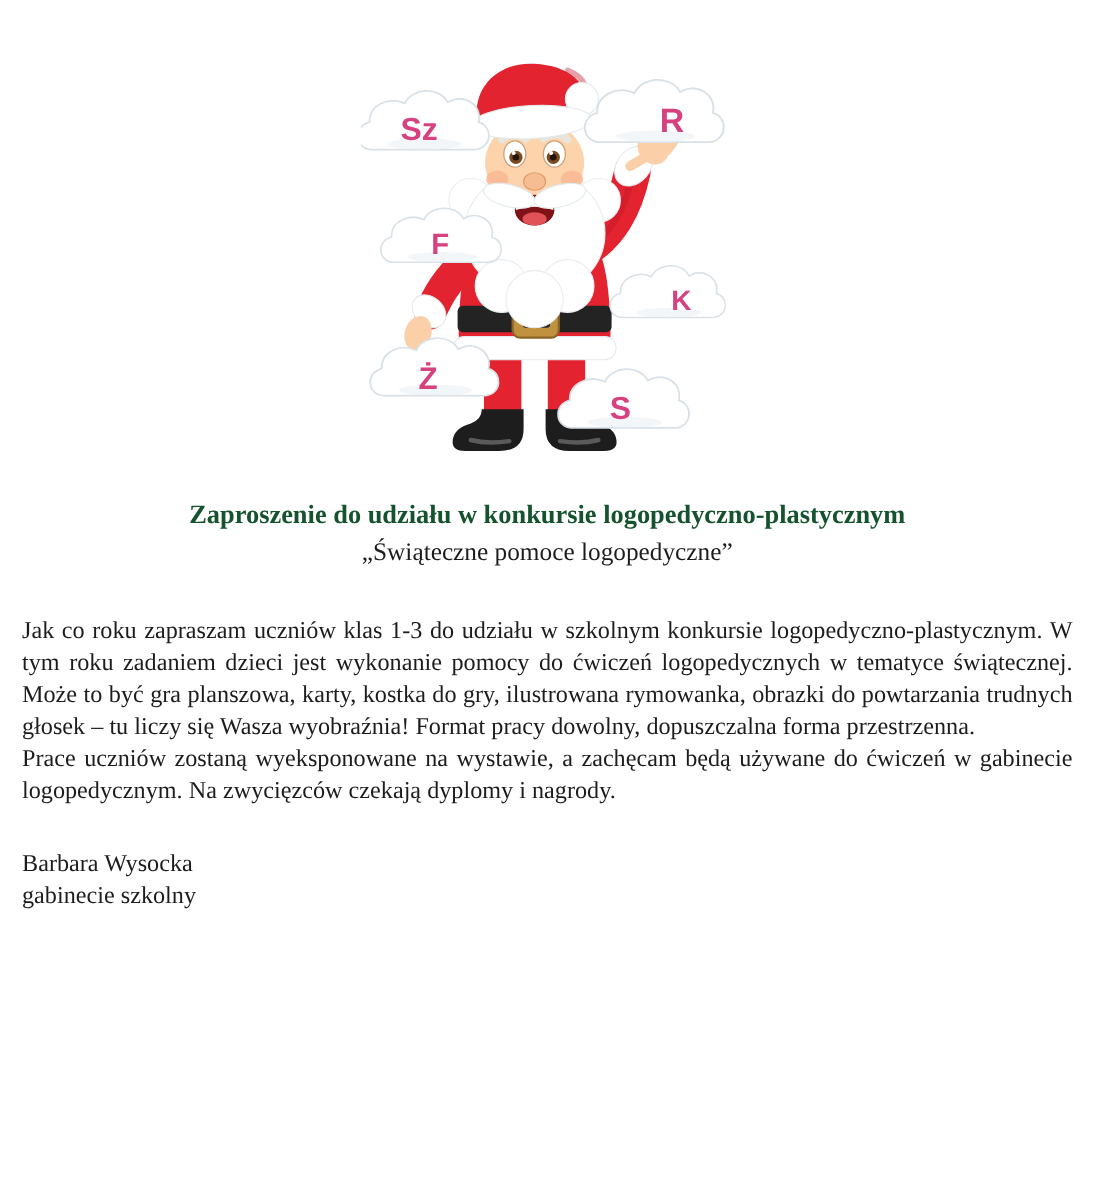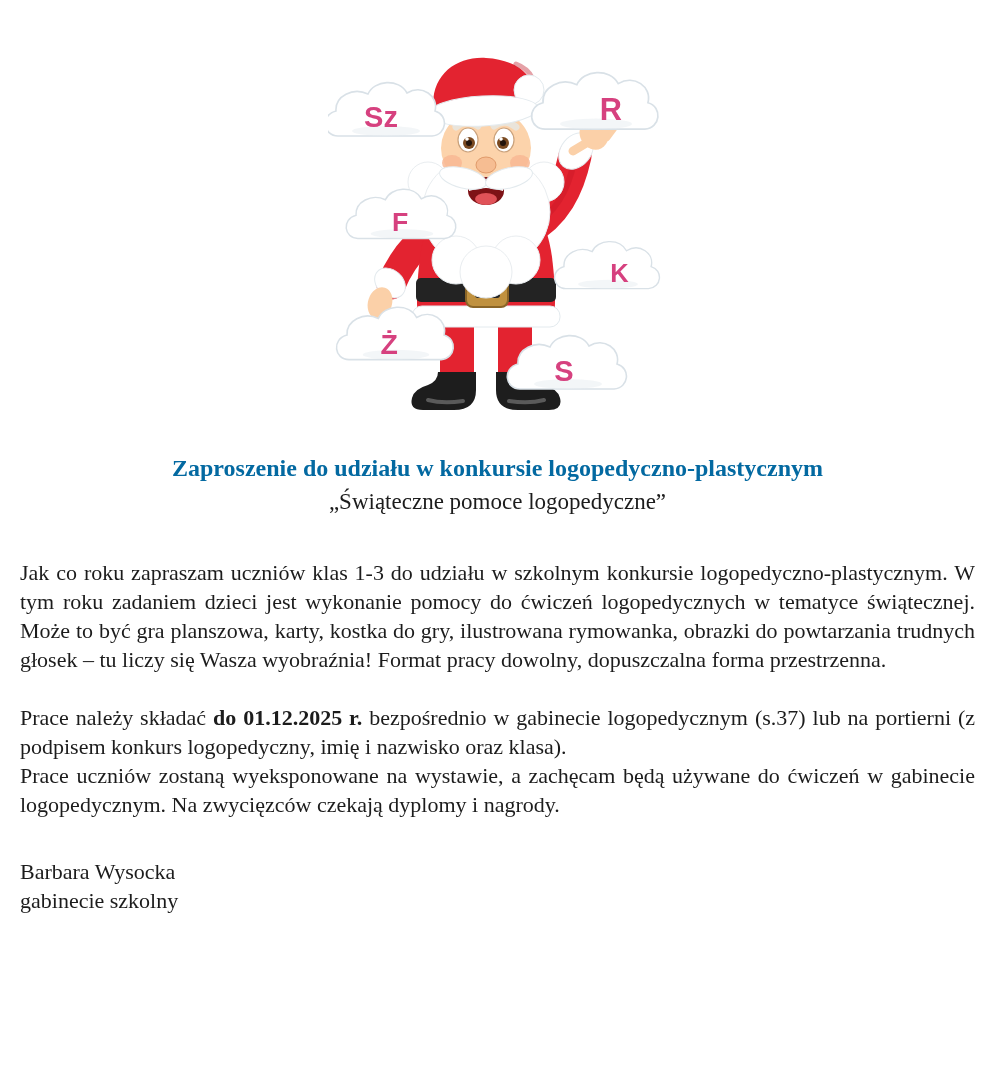--- a/index.html
+++ b/index.html
@@ -17,21 +17,21 @@
     width: 340px;
     height: 372px;
   }
   .doc-title {
     margin: 28px 0 0;
     padding: 0 20px;
     font-size: 24px;
     line-height: 33px;
     font-weight: bold;
     text-align: center;
-    color: #0369a1;
+    color: #14532d;
   }
   .doc-subtitle {
     margin: 1px 0 0;
     padding: 0 16px;
     font-size: 23px;
     line-height: 31px;
     font-weight: normal;
     text-align: center;
     color: #1c1c1c;
   }
@@ -189,21 +189,20 @@
       </g>
     </svg>
   </figure>
 
   <h1 class="doc-title">Zaproszenie do udziału w konkursie logopedyczno-plastycznym</h1>
   <h2 class="doc-subtitle">„Świąteczne pomoce logopedyczne”</h2>
 
   <div class="body-text">
     <p class="para-intro">Jak co roku zapraszam uczniów klas 1-3 do udziału w szkolnym konkursie logopedyczno-plastycznym. W tym roku zadaniem dzieci jest wykonanie pomocy do ćwiczeń logopedycznych w tematyce świątecznej. Może to być gra planszowa, karty, kostka do gry, ilustrowana rymowanka, obrazki do powtarzania trudnych głosek – tu liczy się Wasza wyobraźnia! Format pracy dowolny, dopuszczalna forma przestrzenna.</p>
 
-    <p class="para-submission"><span>Prace należy składać </span><strong>do 01.12.2025 r.</strong><span> bezpośrednio w gabinecie logopedycznym (s.37) lub na portierni (z podpisem konkurs logopedyczny, imię i nazwisko oraz klasa).</span></p>
 
     <p class="para-exhibition">Prace uczniów zostaną wyeksponowane na wystawie, a zachęcam będą używane do ćwiczeń w gabinecie logopedycznym. Na zwycięzców czekają dyplomy i nagrody.</p>
 
 
     <p class="sig-name">Barbara Wysocka</p>
     <p class="sig-role">gabinecie szkolny</p>
   </div>
 
 </div>
 

